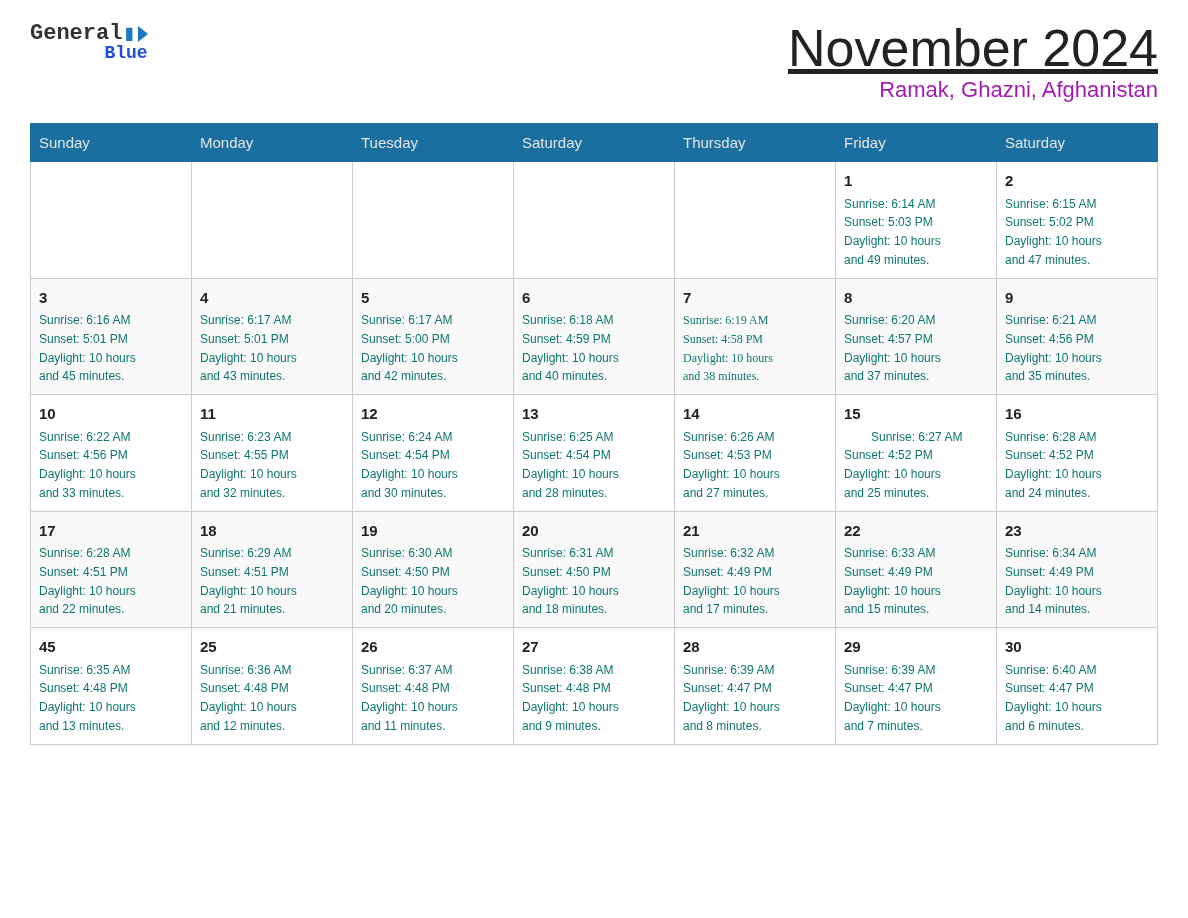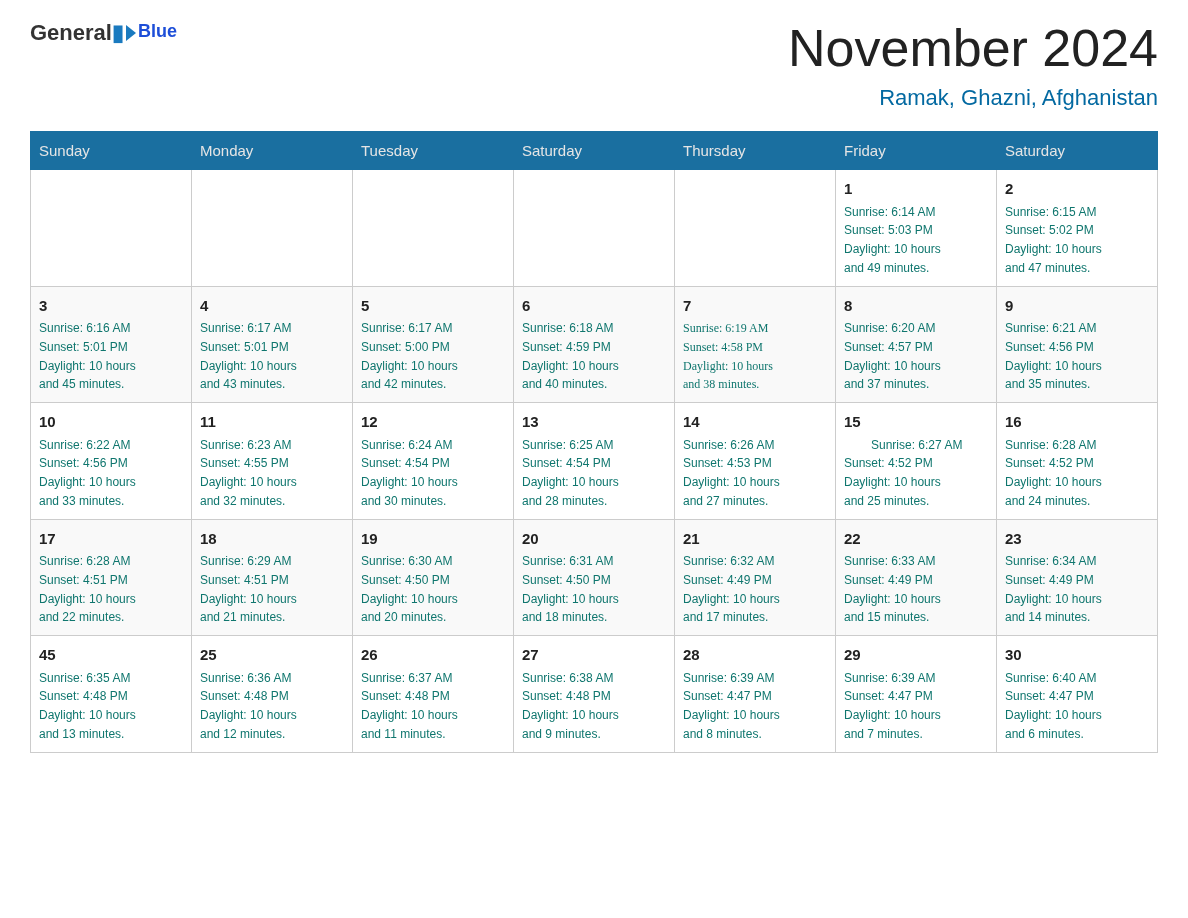--- a/index.html
+++ b/index.html
@@ -12,22 +12,23 @@
       padding: 20px 30px;
     }
     .header {
       display: flex;
       justify-content: space-between;
       align-items: flex-start;
       margin-bottom: 20px;
     }
     .logo {
       display: flex;
-      flex-direction: row;
-      align-items: center;
+      flex-direction: column;
+      align-items: flex-end;
+      font-family: Liberation Mono, monospace;
     }
     .logo-text {
       display: flex;
       align-items: center;
       font-size: 22px;
       font-weight: bold;
       color: #333;
     }
     .logo-blue {
       color: #1a7abf;
@@ -50,25 +51,26 @@
       margin-left: 2px;
     }
     .title-section {
       text-align: right;
     }
     .month-title {
       font-size: 52px;
       font-weight: normal;
       color: #222;
       line-height: 1.1;
+      text-decoration: underline;
     }
     .location {
       font-size: 22px;
-      color: #0369a1;
-      margin-top: 8px;
+      color: #a21caf;
+      margin-top: 0;
     }
     .calendar {
       width: 100%;
       border-collapse: collapse;
       border: 1px solid #aaa;
     }
     .calendar th {
       background: #1a6fa0;
       color: #e5e5e5;
       padding: 10px 8px;

